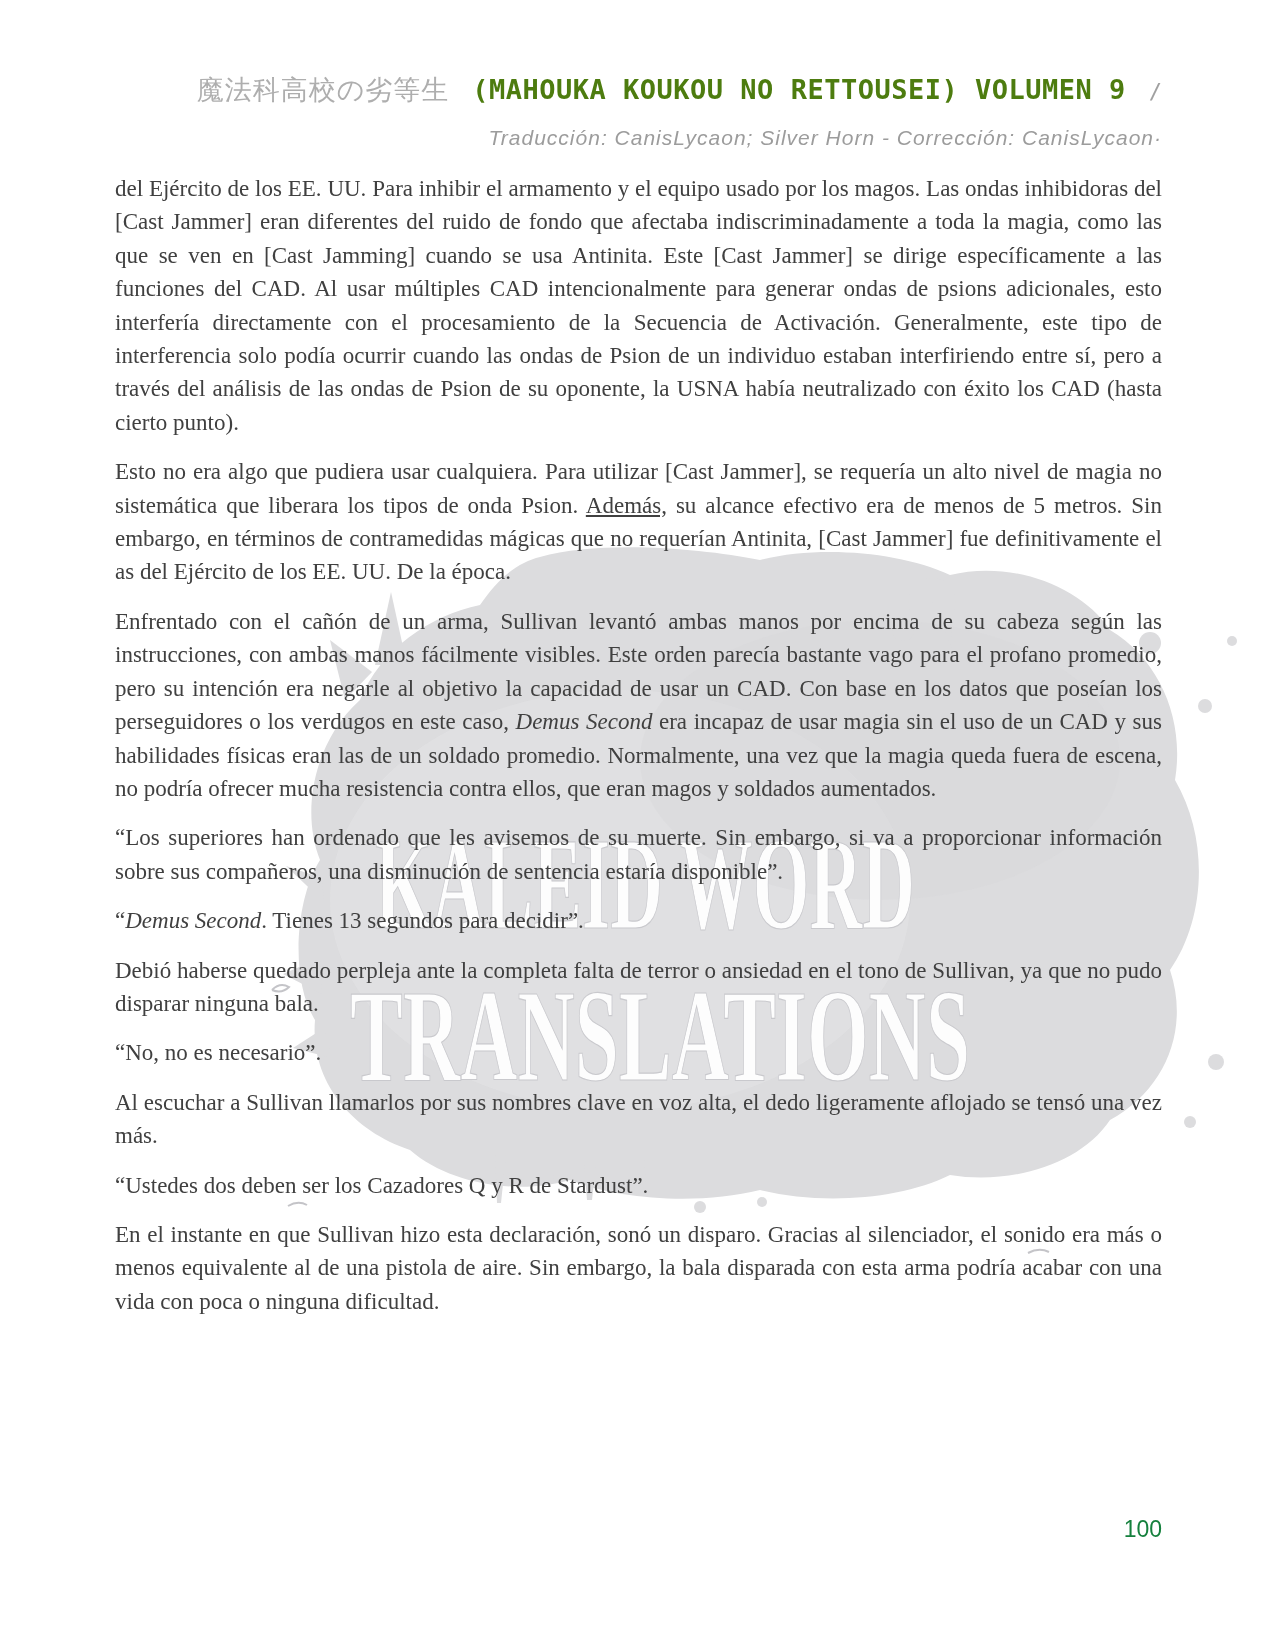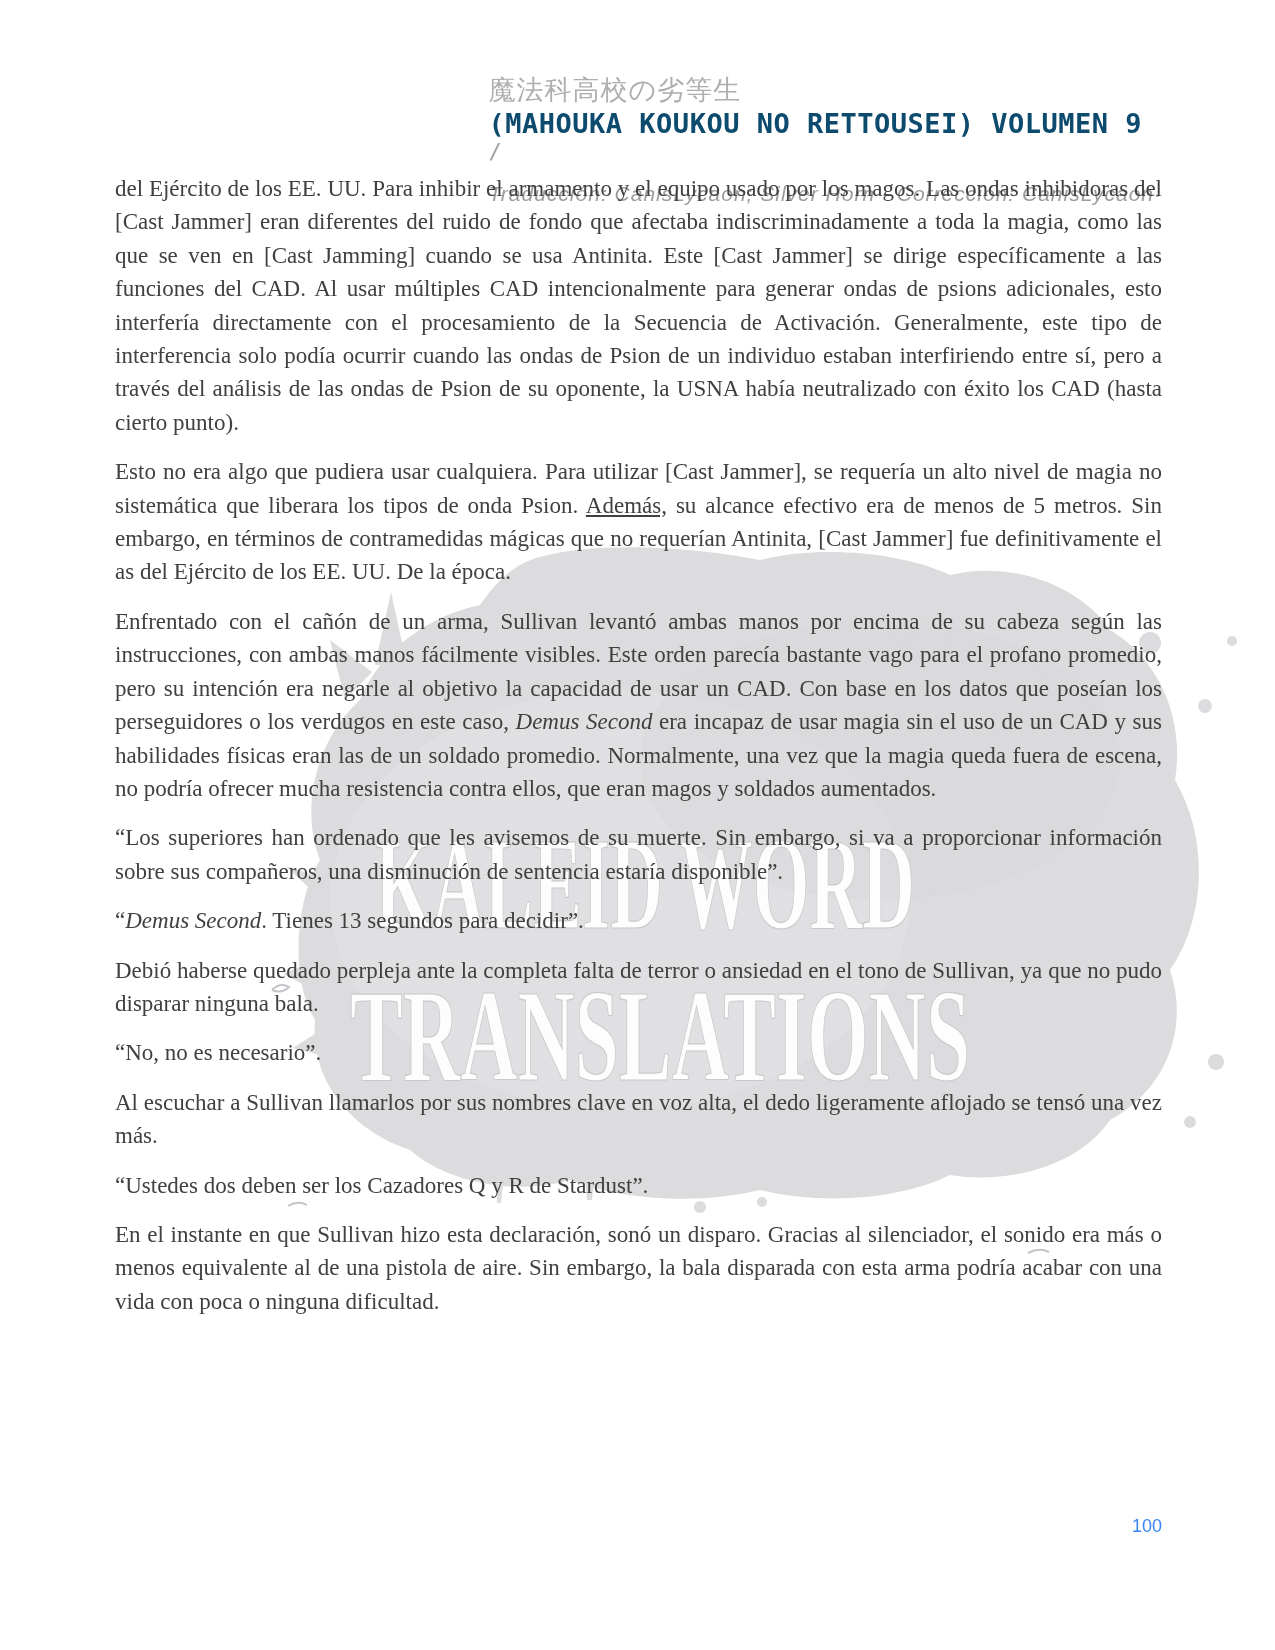--- a/index.html
+++ b/index.html
@@ -3,46 +3,46 @@
 <meta charset="utf-8">
 <style>
   html,body { margin:0; padding:0; background:#ffffff; }
   .page {
     position:relative; width:1275px; height:1650px; background:#ffffff;
     font-family:"Liberation Serif", serif; overflow:hidden;
   }
   .watermark-svg { position:absolute; left:0; top:0; z-index:0; }
 
   .header { position:absolute; top:72px; right:113px; text-align:right; z-index:1; }
-  .title-line { display:flex; align-items:baseline; justify-content:flex-end; gap:0; white-space:nowrap;flex-direction:column; }
+  .title-line { display:flex; align-items:baseline; justify-content:flex-end; gap:23px; white-space:nowrap; }
   .title-jp {
     font-family:"DejaVu Sans", sans-serif; font-size:27px; color:#aeaeae; letter-spacing:1px;
   }
   .title-romaji {
     font-family:"DejaVu Sans Mono", monospace; font-weight:bold; font-size:27px;
-    color:#0c4a6e; letter-spacing:0.5px;
+    color:#4d7c0f; letter-spacing:0.5px;
   }
   .title-slash { font-family:"DejaVu Sans Mono", monospace; font-size:22px; color:#a0a0a0; }
   .credits {
     margin-top:18px; font-family:"Liberation Sans", sans-serif; font-style:italic;
     font-size:21px; color:#9c9c9c; letter-spacing:1px; white-space:nowrap;
   }
 
   .body-text {
     position:absolute; left:115px; top:172px; width:1047px;
     font-size:23px; line-height:33.4px; color:#404040;
     text-align:justify; z-index:1;
   }
   .body-text p { margin:0 0 16px 0; }
   .body-text em { font-style:italic; }
   .body-text .u { text-decoration:underline; }
 
   .page-number {
     position:absolute; right:113px; top:1516px; z-index:1;
-    font-family:"Liberation Sans", sans-serif; font-size:18px; color:#3b82f6;
+    font-family:"Liberation Sans", sans-serif; font-size:23px; color:#15803d;
   }
 </style>
 </head>
 <body>
 
 <div class="page">
 
   <svg class="watermark-svg" width="1275" height="1650" viewBox="0 0 1275 1650" aria-hidden="true">
     <g fill="#dcdcde">
       <path d="

